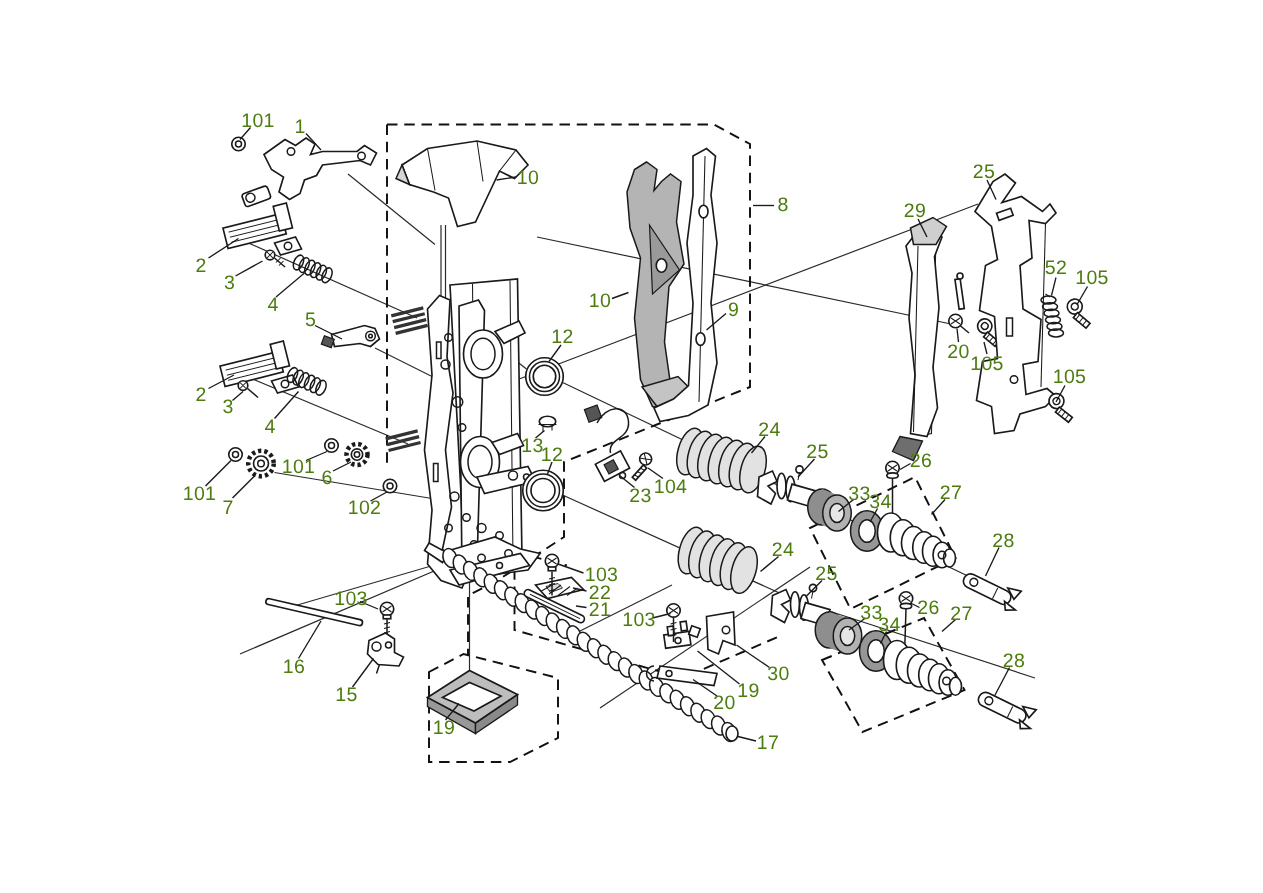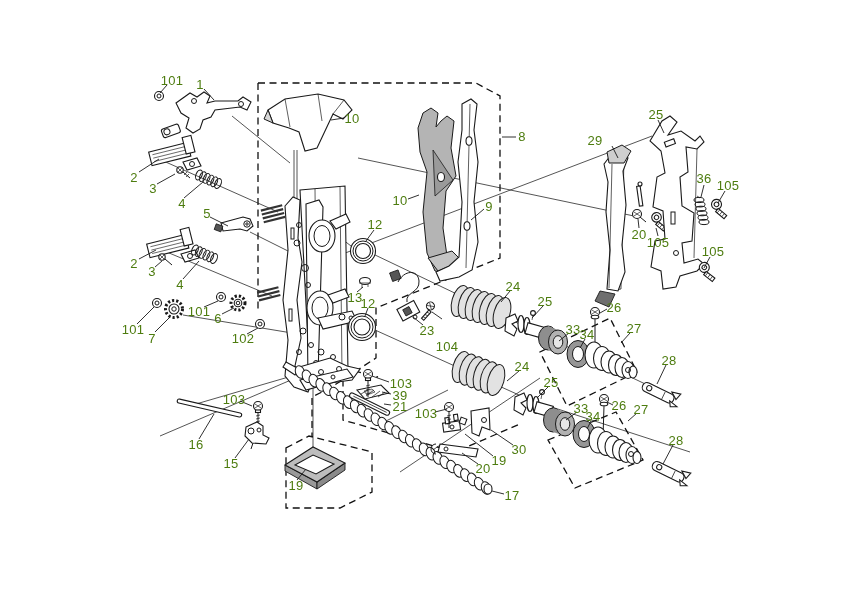--- a/index.html
+++ b/index.html
@@ -608,24 +608,24 @@
       <div class="part-label" style="left: 218px; top: 318px;">6</div>
       <div class="part-label" style="left: 243px; top: 338px;">102</div>
       <div class="part-label" style="left: 352px; top: 118px;">10</div>
       <div class="part-label" style="left: 522px; top: 136px;">8</div>
       <div class="part-label" style="left: 400px; top: 200px;">10</div>
       <div class="part-label" style="left: 489px; top: 206px;">9</div>
       <div class="part-label" style="left: 375px; top: 224px;">12</div>
       <div class="part-label" style="left: 355px; top: 297px;">13</div>
       <div class="part-label" style="left: 368px; top: 303px;">12</div>
       <div class="part-label" style="left: 427px; top: 330px;">23</div>
-      <div class="part-label" style="left: 447px; top: 324px; margin-top: 22px;">104</div>
-      <div class="part-label" style="left: 595px; top: 140px;">29</div>
+      <div class="part-label" style="left: 447px; top: 324px;">104</div>
+      <div class="part-label" style="left: 610px; top: 140px;">29</div>
       <div class="part-label" style="left: 656px; top: 114px;">25</div>
-      <div class="part-label" style="left: 704px; top: 178px;">36</div>
+      <div class="part-label" style="left: 704px; top: 178px;">52</div>
       <div class="part-label" style="left: 728px; top: 185px;">105</div>
       <div class="part-label" style="left: 639px; top: 234px;">20</div>
       <div class="part-label" style="left: 658px; top: 242px;">105</div>
       <div class="part-label" style="left: 713px; top: 251px;">105</div>
       <div class="part-label" style="left: 513px; top: 286px;">24</div>
       <div class="part-label" style="left: 545px; top: 301px;">25</div>
       <div class="part-label" style="left: 614px; top: 307px;">26</div>
       <div class="part-label" style="left: 634px; top: 328px;">27</div>
       <div class="part-label" style="left: 573px; top: 329px;">33</div>
       <div class="part-label" style="left: 587px; top: 334px;">34</div>
@@ -635,21 +635,21 @@
       <div class="part-label" style="left: 619px; top: 405px;">26</div>
       <div class="part-label" style="left: 641px; top: 409px;">27</div>
       <div class="part-label" style="left: 581px; top: 408px;">33</div>
       <div class="part-label" style="left: 593px; top: 416px;">34</div>
       <div class="part-label" style="left: 676px; top: 440px;">28</div>
       <div class="part-label" style="left: 196px; top: 444px;">16</div>
       <div class="part-label" style="left: 234px; top: 399px;">103</div>
       <div class="part-label" style="left: 231px; top: 463px;">15</div>
       <div class="part-label" style="left: 296px; top: 485px;">19</div>
       <div class="part-label" style="left: 401px; top: 383px;">103</div>
-      <div class="part-label" style="left: 400px; top: 395px;">39</div>
+      <div class="part-label" style="left: 400px; top: 395px;">22</div>
       <div class="part-label" style="left: 400px; top: 406px;">21</div>
       <div class="part-label" style="left: 426px; top: 413px;">103</div>
       <div class="part-label" style="left: 519px; top: 449px;">30</div>
       <div class="part-label" style="left: 499px; top: 460px;">19</div>
       <div class="part-label" style="left: 483px; top: 468px;">20</div>
       <div class="part-label" style="left: 512px; top: 495px;">17</div>
     </div>
 </div>
 
 </body></html>

